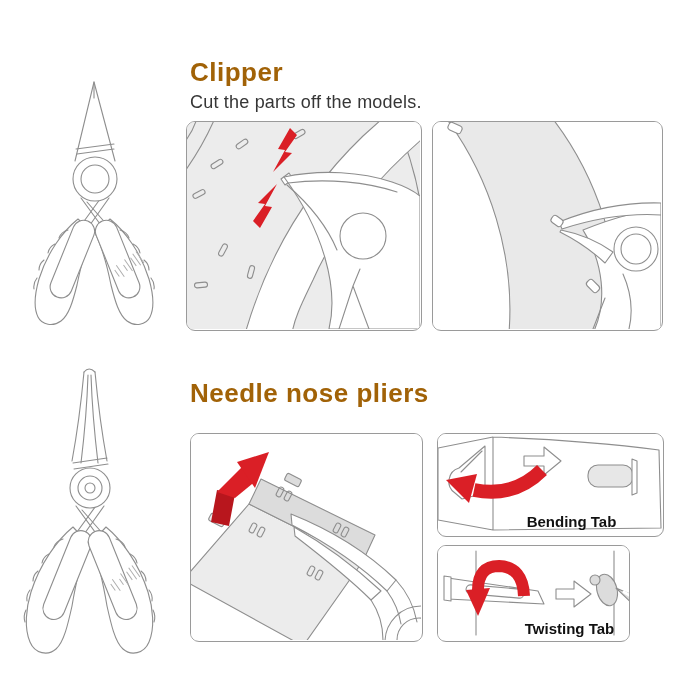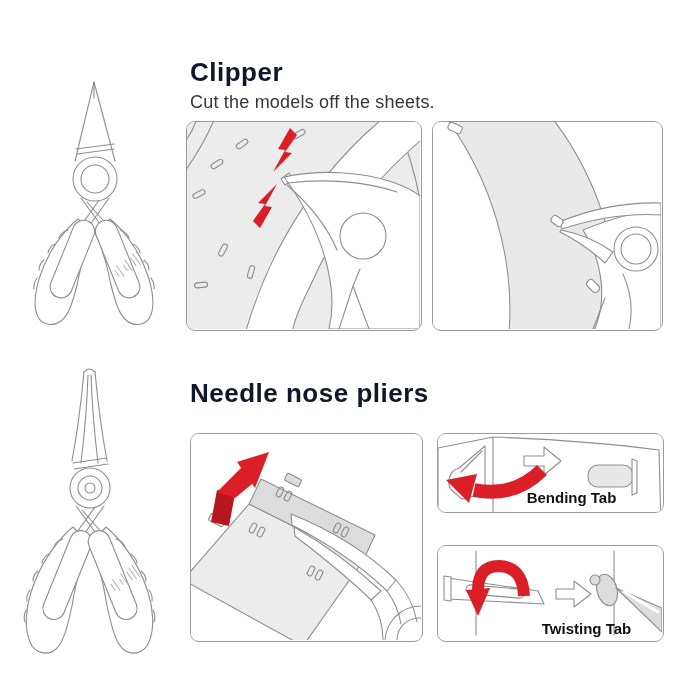--- a/index.html
+++ b/index.html
@@ -1,40 +1,40 @@
 <!DOCTYPE html>
 <html><head>
 <meta charset="utf-8">
 <style>
   html,body{margin:0;padding:0;background:#fff;}
   .sheet{position:relative;width:700px;height:700px;background:#ffffff;overflow:hidden;
          font-family:"Liberation Sans","DejaVu Sans",sans-serif;}
   .tool-svg{position:absolute;}
-  .section-title{position:absolute;margin:0;font-size:26px;font-weight:bold;color:#0f172a;letter-spacing:.5px;}
+  .section-title{position:absolute;margin:0;font-size:26px;font-weight:bold;color:#a16207;letter-spacing:.5px;}
   .section-sub{position:absolute;margin:0;font-size:18px;font-weight:400;color:#363636;letter-spacing:.2px;}
   .panel{position:absolute;border:1.4px solid #9a9a9a;border-radius:9px;overflow:hidden;background:#fff;box-sizing:border-box;}
   .panel svg{display:block;}
   .tab-label{position:absolute;bottom:6px;font-size:15px;font-weight:bold;color:#111;text-align:center;}
   #p-bend .tab-label{left:50px;right:8px;}
   #p-twist .tab-label{left:78px;right:6px;bottom:4px;}
   
   #p-cut  {left:186px;top:121px;width:236px;height:210px;}
   #p-trim {left:432px;top:121px;width:231px;height:210px;}
   #p-fold {left:190px;top:433px;width:233px;height:209px;}
-  #p-bend {left:437px;top:433px;width:227px;height:80px;}
-  #p-twist{left:437px;top:545px;width:227px;height:97px;}
+  #p-bend {left:437px;top:433px;width:227px;height:104px;}
+  #p-twist{left:437px;top:545px;width:193px;height:97px;}
   .line{stroke:#8e8e8e;stroke-width:1.1;fill:none;stroke-linecap:round;stroke-linejoin:round;}
 </style>
 </head>
 <body>
 
 <div class="sheet">
 
   <h2 class="section-title" style="left:190px;top:57px;">Clipper</h2>
-  <p class="section-sub" style="left:190px;top:92px;">Cut the models off the sheets.</p>
+  <p class="section-sub" style="left:190px;top:92px;">Cut the parts off the models.</p>
 
   <svg class="tool-svg" style="left:18px;top:56px;" width="152" height="272" viewBox="0 0 152 272">
     <g class="line">
       <path d="M76 26 L57 105"></path>
         <path d="M76 26 L97 105"></path>
       <path d="M76 28 L76 42"></path>
       <path d="M58 93 L96 88"></path>
         <path d="M59 98 L96 93"></path>
       <path d="M63 142 L93 183"></path>
         <path d="M69 146 L98 179"></path>

